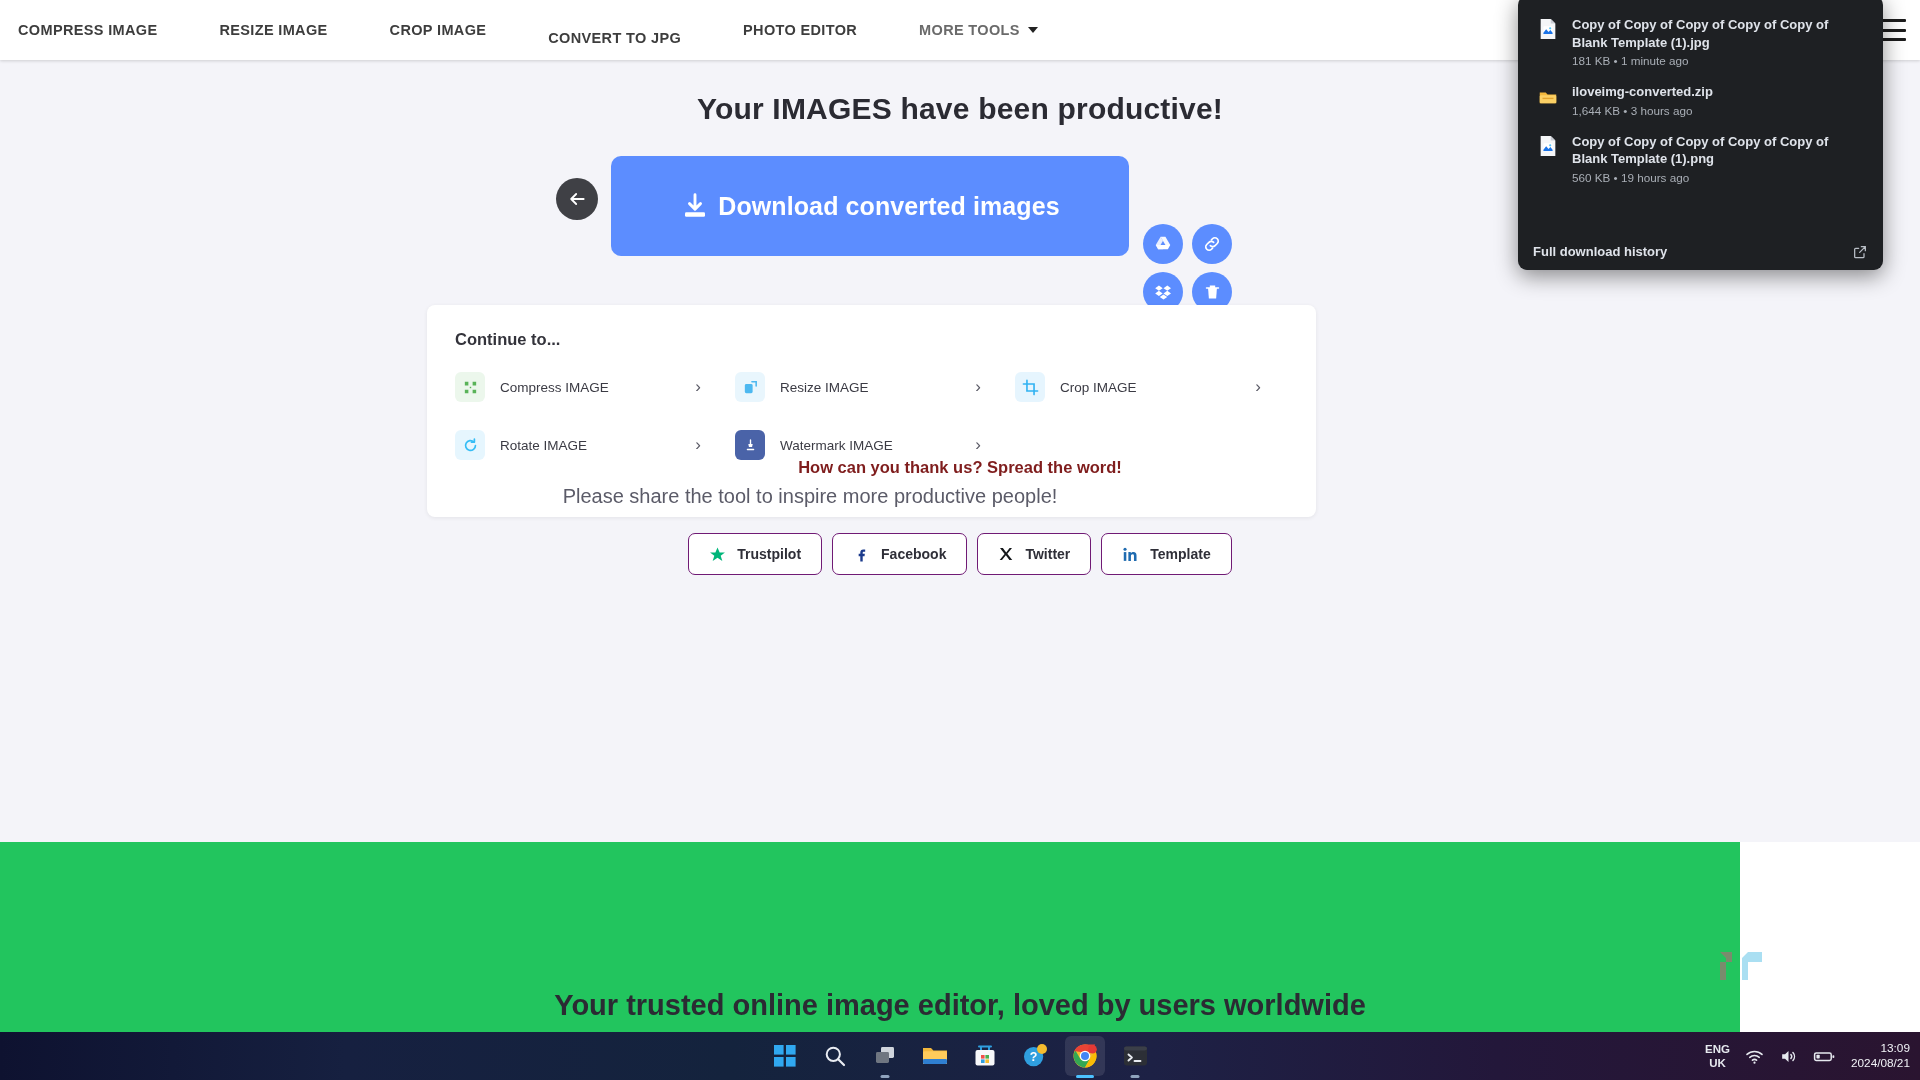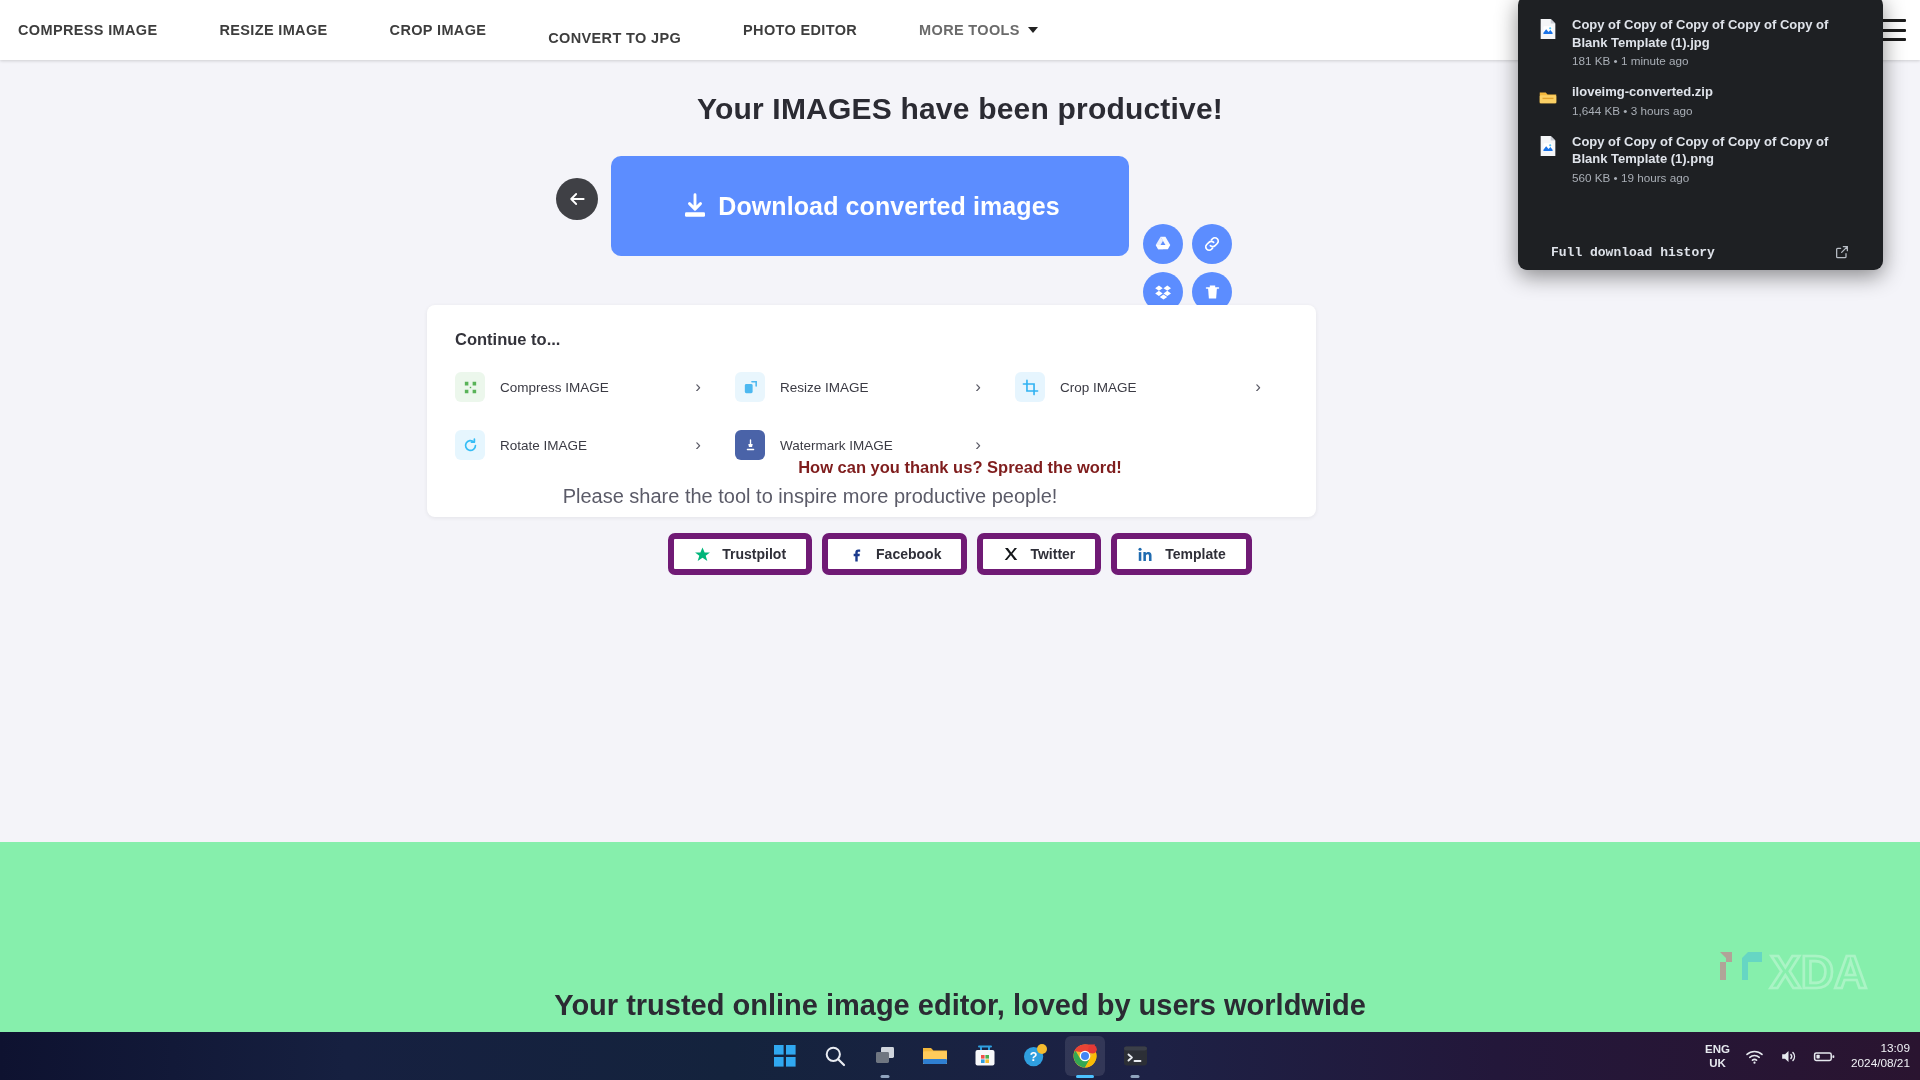--- a/index.html
+++ b/index.html
@@ -112,29 +112,29 @@
   #share-sub {
     position:absolute; left:0; top:425px; width:1620px; text-align:center;
     font-size:20px; color:#5b5b68;
   }
   #share-btns {
     position:absolute; left:0; top:473px; width:1920px;
     display:flex; justify-content:center; gap:10px;
   }
   .share-btn {
     height:42px; padding:0 20px; background:#fff;
-    border:6px solid #701a75; border-radius:7px;
+    border:1px solid #701a75; border-radius:7px;
     display:flex; align-items:center; gap:11px; cursor:pointer;
     font-size:14px; font-weight:600; color:#2f2f38;
   }
 
   
   #lower {
-    position:absolute; left:0; top:842px; width:1920px; height:190px;
-    background:#86efac;
+    position:absolute; left:0; top:842px; width:1740px; height:190px;
+    background:#22c55e;
   }
   #lower-title {
     position:absolute; left:0; top:147px; width:1920px; text-align:center;
     font-size:29px; font-weight:700; color:#2b2b33;
   }
 
   
   #downloads {
     position:absolute; left:1518px; top:-4px; width:365px; height:274px;
     background:#1e2023; border-radius:9px;
@@ -144,21 +144,21 @@
   .dl-item { display:flex; padding:8px 18px 8px 20px; cursor:pointer; }
   .dl-ico { width:20px; flex:0 0 20px; margin-right:14px; padding-top:2px; }
   .dl-txt { flex:1 1 auto; }
   .dl-name {
     font-size:13px; font-weight:700; color:#dfe3ea; line-height:17.5px;
     max-width:270px;
   }
   .dl-meta { font-size:11.7px; color:#a9aeb6; margin-top:3px; }
   #dl-history {
     position:absolute; left:0; bottom:10px; width:100%;
-    display:flex; align-items:flex-end; padding:0 33px; cursor:pointer;font-family:Liberation Mono, monospace;
+    display:flex; align-items:flex-start; padding:0 15px; cursor:pointer;
   }
   #dl-history .h-lbl { flex:1 1 auto; font-size:13px; font-weight:700; color:#dfe3ea; }
 
   
   #taskbar {
     position:absolute; left:0; top:1032px; width:1920px; height:48px;
     background:linear-gradient(90deg,#0e1230 0%,#162040 18%,#14233d 38%,#1d2145 60%,#23173a 78%,#2a1430 100%);
     overflow:hidden;
   }
   #tb-center {

